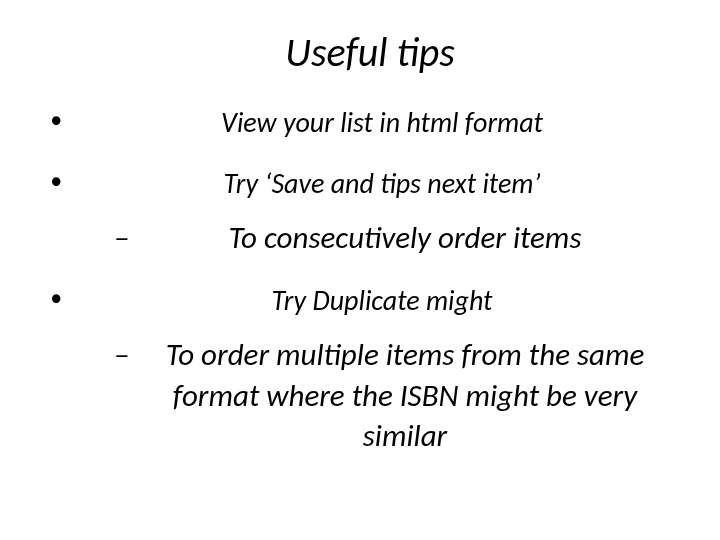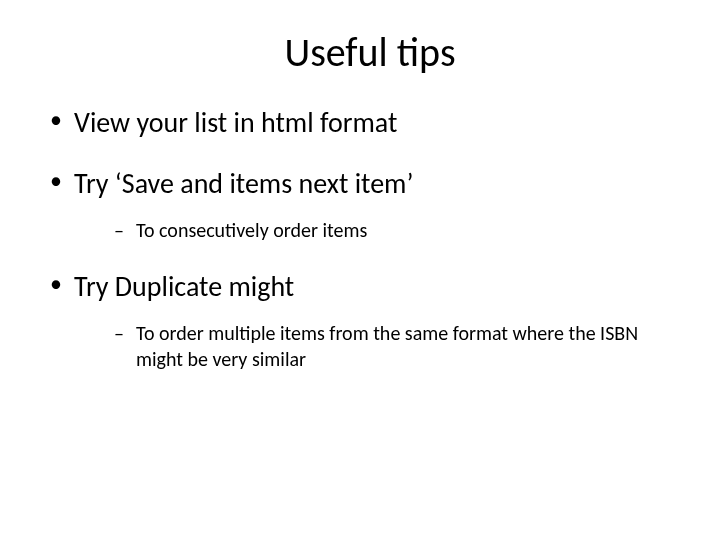--- a/index.html
+++ b/index.html
@@ -10,31 +10,33 @@
     background: #ffffff;
     font-family: Calibri, "Segoe UI", Arial, sans-serif;
     color: #000000;
   }
   .slide {
     width: 720px;
     height: 540px;
     box-sizing: border-box;
     padding: 20px 30px 20px 50px;
     position: relative;
+    font-style: italic;
   }
   .title {
     text-align: center;
     font-size: 40px;
     font-weight: 400;
     margin: 8px 0 28px 0;
   }
   ul.level1 {
     list-style: none;
     padding: 0;
     margin: 0;
+    text-align: center;
   }
   ul.level1 > li {
     font-size: 28px;
     line-height: 1.25;
     margin: 0 0 26px 0;
     padding-left: 24px;
     position: relative;
   }
   ul.level1 > li::before {
     content: "•";
@@ -42,21 +44,21 @@
     left: 0;
     top: 0;
     font-size: 24px;
   }
   ul.level2 {
     list-style: none;
     padding: 0;
     margin: 4px 0 0 24px;
   }
   ul.level2 > li {
-    font-size: 20px;
+    font-size: 31px;
     line-height: 1.3;
     padding-left: 22px;
     position: relative;
     margin: 16px;
   }
   ul.level2 > li::before {
     content: "–";
     position: absolute;
     left: 0;
     top: 0;
@@ -66,21 +68,21 @@
 <body>
 
 <div class="slide">
   <div class="title">Useful tips</div>
 
   <ul class="level1">
     <li>
       <span>View your list in html format</span>
     </li>
     <li>
-      <span>Try ‘Save and items next item’</span>
+      <span>Try ‘Save and tips next item’</span>
       <ul class="level2">
         <li>
           <span>To consecutively order items</span>
         </li>
       </ul>
     </li>
     <li>
       <span>Try Duplicate might</span>
       <ul class="level2">
         <li>

